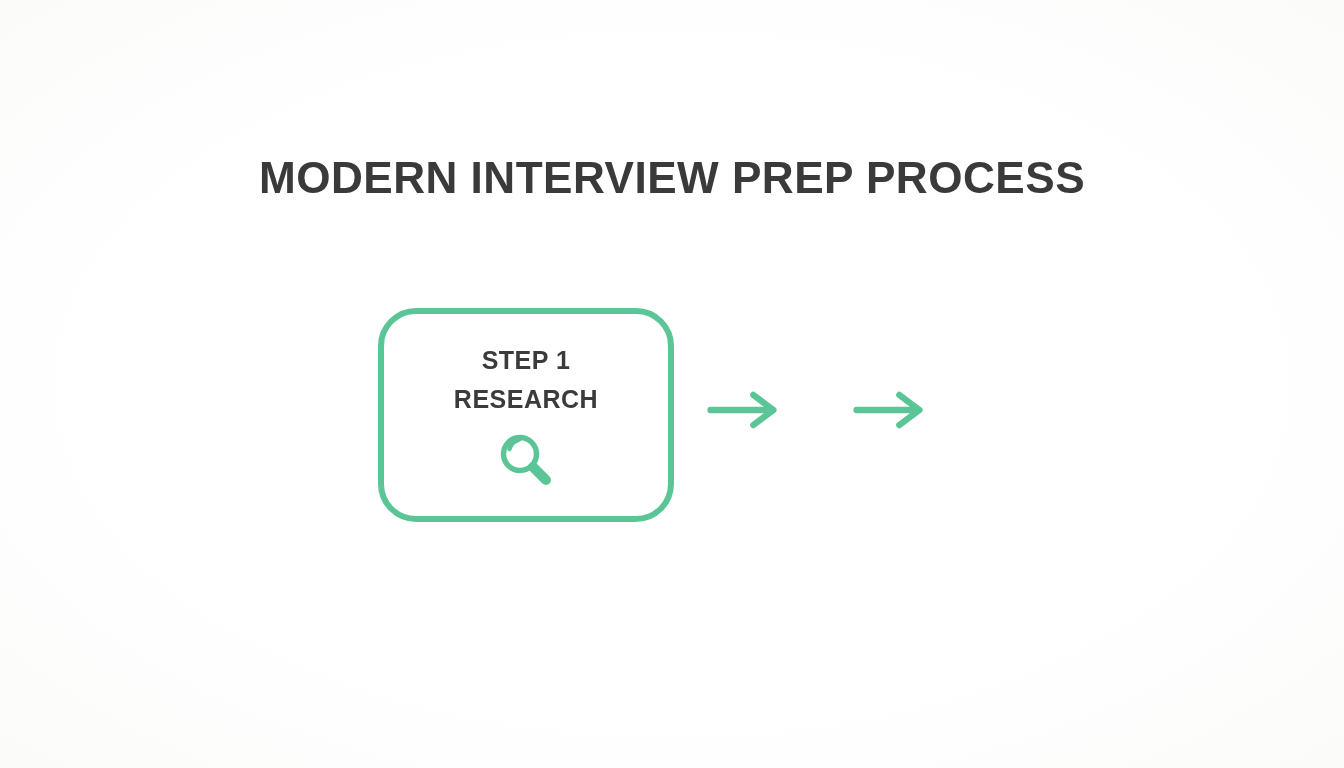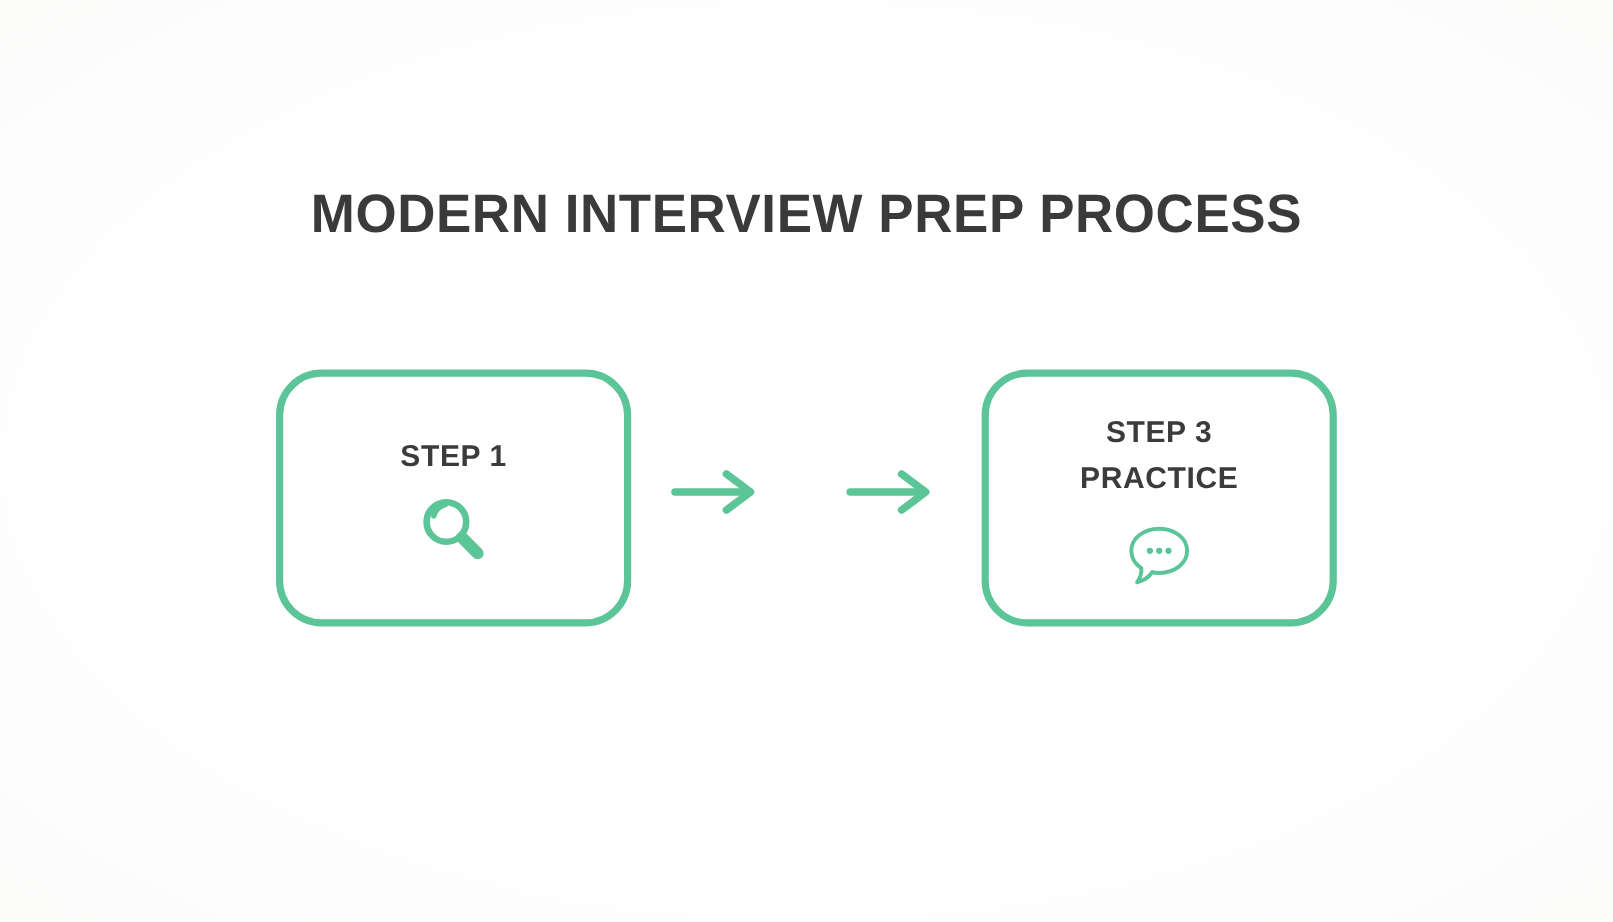--- a/index.html
+++ b/index.html
@@ -76,20 +76,21 @@
 </style>
 </head>
 <body>
 
 <div class="title">MODERN INTERVIEW PREP PROCESS</div>
 
 <div class="flow">
 
   <div class="step-box">
     <div class="step-label">STEP 1</div>
+    <div class="step-name">RESEARCH</div>
     <div class="step-icon">
       <svg width="64" height="64" viewBox="0 0 64 64" fill="none">
         <circle cx="26" cy="26" r="16.5" stroke="#5bc598" stroke-width="5.5"></circle>
         <path d="M15.5 21 A 13.5 13.5 0 0 1 25 11.5" stroke="#5bc598" stroke-width="4.5" stroke-linecap="round"></path>
         <line x1="39" y1="39" x2="52" y2="52" stroke="#5bc598" stroke-width="10" stroke-linecap="round"></line>
       </svg>
     </div>
   </div>
 
   <div class="connector">
@@ -104,26 +105,14 @@
 
   <div class="connector">
     <span>
       <svg width="82" height="44" viewBox="0 0 90 44" fill="none">
         <path d="M5 22 H70" stroke="#5bc598" stroke-width="7" stroke-linecap="round"></path>
         <path d="M52 5.5 L74 22 L52 38.5" stroke="#5bc598" stroke-width="7" stroke-linecap="round" stroke-linejoin="round"></path>
       </svg>
     </span>
   </div>
 
-  <div class="step-box">
-    <div class="step-label">STEP 3</div>
-    <div class="step-name">PRACTICE</div>
-    <div class="step-icon">
-      <svg width="62" height="60" viewBox="0 0 64 60" fill="none">
-        <path d="M26 47.3 C24 50.5 19 54.5 13 56 C16 51.5 17 47 16.6 43.9 C11.3 40.5 8 35.2 8 29 C8 18 18.7 10 32 10 C45.3 10 56 18 56 29 C56 40 45.3 48 32 48 C29.9 48 27.9 47.8 26 47.3 Z" stroke="#5bc598" stroke-width="3.4" stroke-linejoin="round"></path>
-        <circle cx="24" cy="29" r="2.7" fill="#5bc598"></circle>
-        <circle cx="32" cy="29" r="2.7" fill="#5bc598"></circle>
-        <circle cx="40" cy="29" r="2.7" fill="#5bc598"></circle>
-      </svg>
-    </div>
-  </div>
 
 </div>
 
 </body></html>

